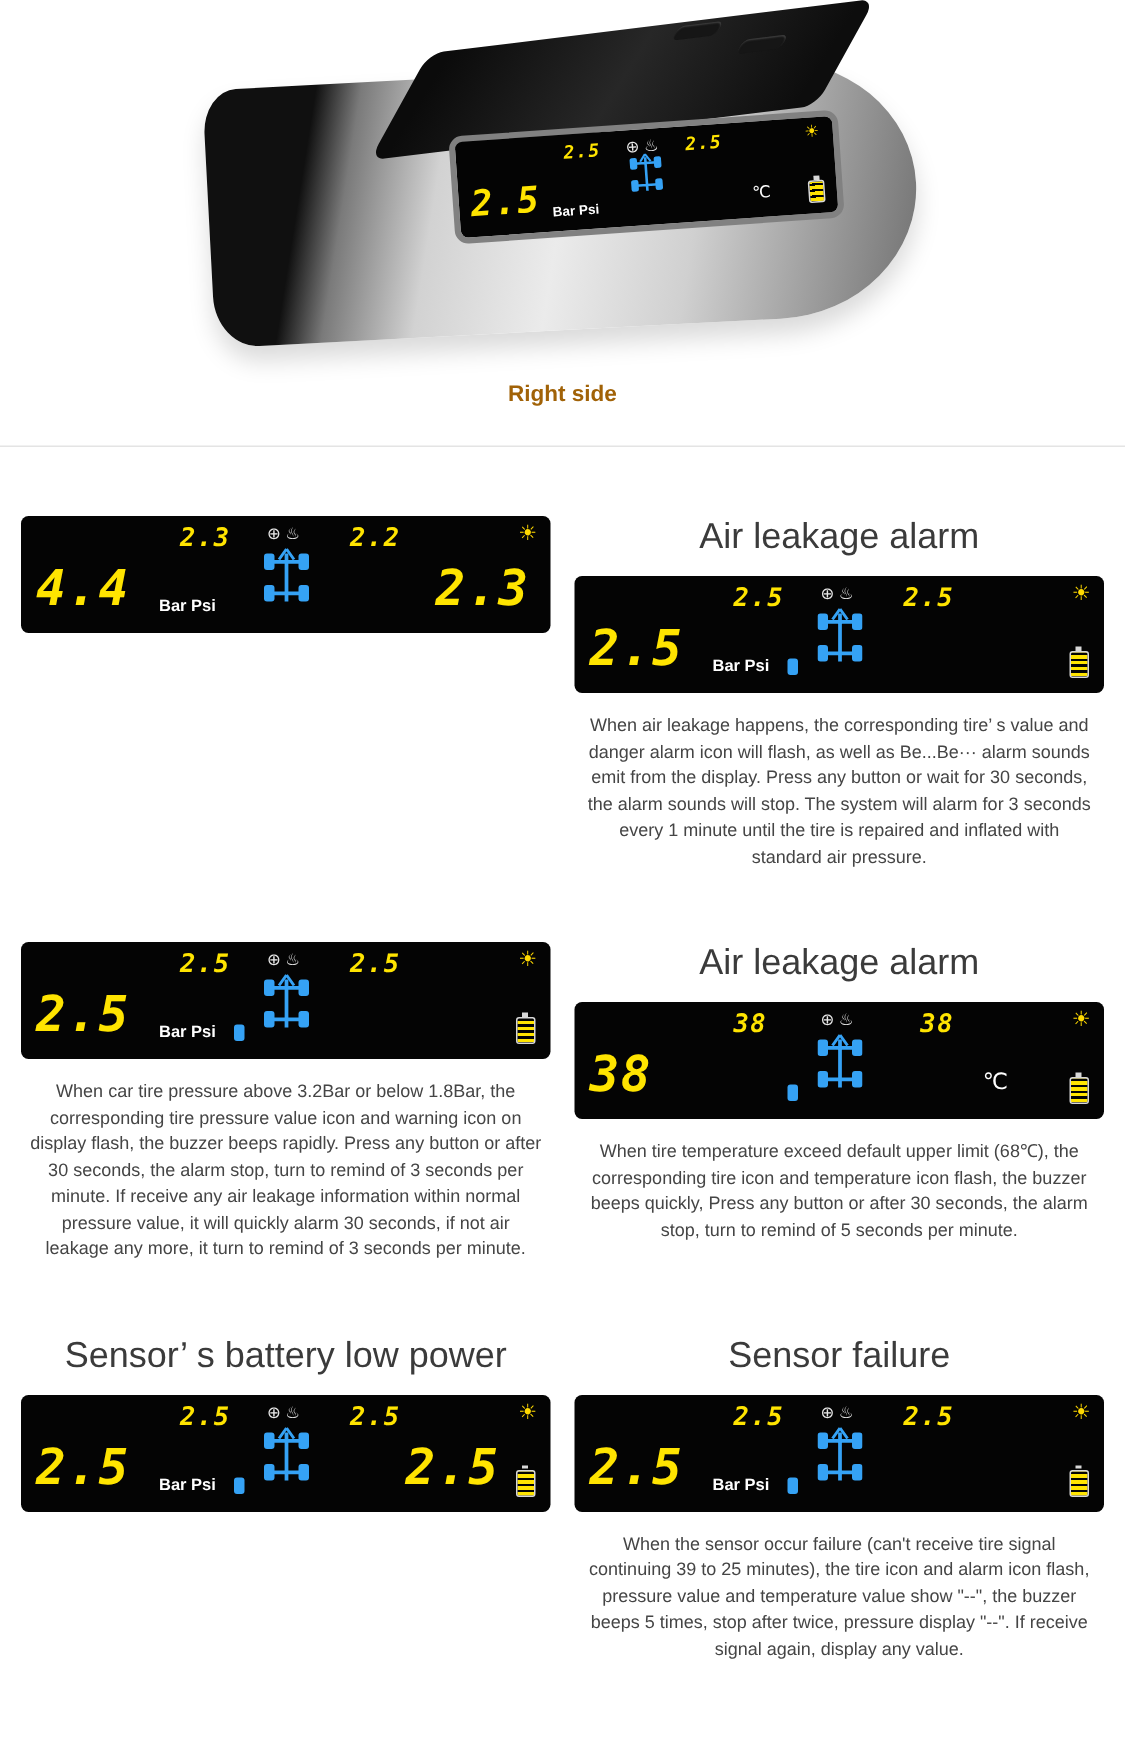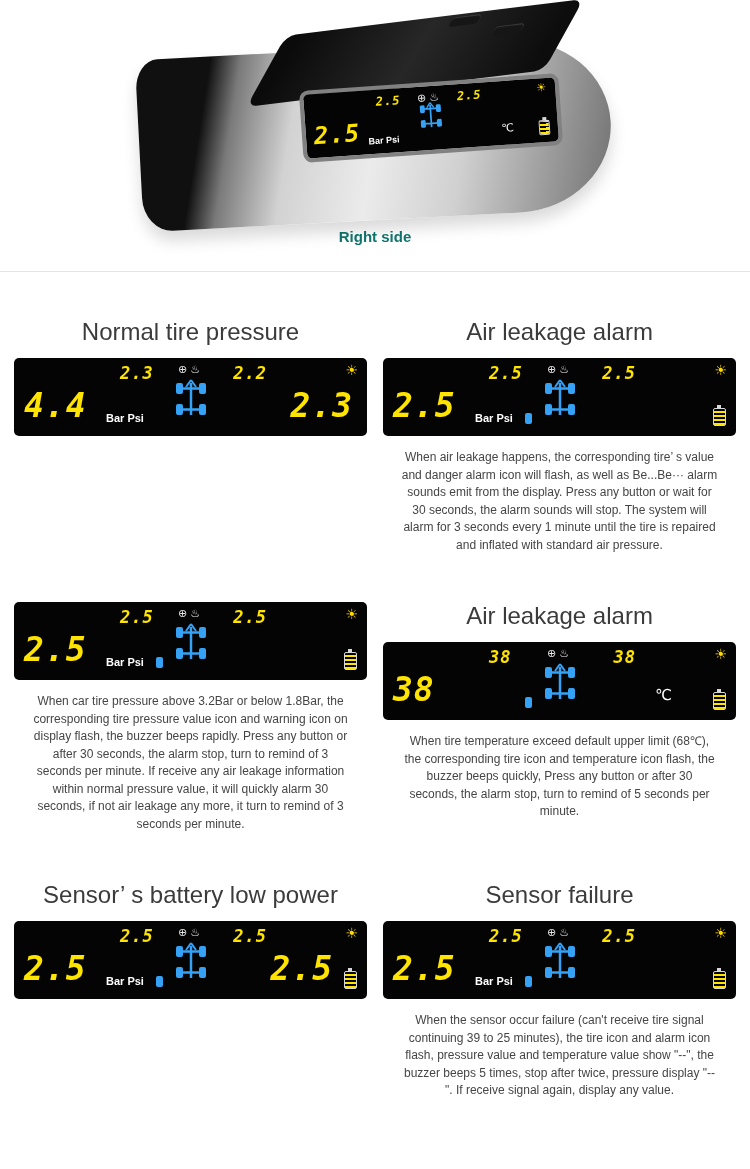--- a/index.html
+++ b/index.html
@@ -15,21 +15,21 @@
   .dev-btn{position:absolute;width:30px;height:9px;background:#161616;border-radius:4px;
            transform:rotate(-7deg) skewX(-36deg);box-shadow:inset 0 1px 1px #3d3d3d;}
   .dev-btn.b1{left:315px;top:0;}
   .dev-btn.b2{left:358px;top:9px;}
   .body-shell{position:absolute;left:4px;top:32px;width:472px;height:172px;transform:rotate(-3deg);
          background:linear-gradient(102deg,#101010 0%,#101010 15%,#7a7a7a 21%,#d2d2d2 33%,#ebebeb 50%,#d0d0d0 68%,#9a9a9a 86%,#707070 100%);
          border-radius:26px 110px 110px 34px/34px 100px 100px 40px;
          box-shadow:0 10px 16px rgba(0,0,0,0.15);}
   .device-screen{position:absolute;left:170px;top:70px;width:252px;transform:rotate(-4deg);
          outline:4px solid #818181;border-radius:6px;}
-  .hero-caption{text-align:center;font-weight:bold;font-size:15px;color:#0f766e;}
+  .hero-caption{text-align:center;font-weight:bold;font-size:15px;color:#a16207;margin-top:26px;}
   .divider{border:none;border-top:1px solid #e4e4e4;margin:26px 0 0;}
 
   
   .lcd{position:relative;height:78px;background:#040404;border-radius:5px;overflow:hidden;}
   .seg{font-family:"DejaVu Sans Mono",monospace;font-style:italic;font-weight:bold;color:#ffe400;letter-spacing:1px;}
   .seg.big{font-size:33px;line-height:1;}
   .seg.small{font-size:17px;line-height:1;}
   .pos-left{position:absolute;left:10px;bottom:14px;}
   .pos-topleft{position:absolute;left:106px;top:7px;}
   .pos-topright{position:absolute;right:100px;top:7px;}
@@ -56,21 +56,21 @@
   .lcd.sm .unit{left:62px;bottom:8px;font-size:9px;}
   .lcd.sm .unit-temp{left:auto;right:44px;bottom:10px;font-size:11px;}
   .lcd.sm .car{top:16px;}
   .lcd.sm .car svg{width:22px;height:28px;}
   .lcd.sm .battery{right:8px;bottom:7px;width:9px;height:13px;}
   .lcd.sm .sun{font-size:11px;top:3px;}
 
   
   .grid{display:grid;grid-template-columns:1fr 1fr;column-gap:16px;row-gap:48px;padding:0 14px;margin-top:46px;}
   .feature-title{font-size:24px;font-weight:normal;color:#3b3b3b;text-align:center;margin:0 0 12px;}
-  .feature-desc{font-size:12px;color:#454545;line-height:1.46;text-align:center;margin:13px 18px 0;}
+  .feature-desc{font-size:12px;color:#454545;line-height:1.46;text-align:center;margin:13px 6px 0;}
 
   
   .footer{display:flex;align-items:center;gap:20px;padding:34px 0 26px 28px;}
 </style>
 </head>
 <body>
 
 <div class="page">
 
   <div class="hero">
@@ -106,21 +106,20 @@
       </div>
     </div>
     <div class="hero-caption">Right side</div>
   </div>
 
   <hr class="divider">
 
   <div class="grid">
 
     <section class="feature">
-      <h2 class="feature-title">Normal tire pressure</h2>
       <div class="lcd">
         <span class="seg big pos-left">4.4</span>
         <span class="unit">Bar Psi</span>
         <span class="seg small pos-topleft">2.3</span>
         <span class="cluster"><span>⊕</span><span>♨</span></span>
         <span class="seg small pos-topright">2.2</span>
         <span class="sun">☀</span>
         <span class="car">
           <svg width="30" height="40" viewBox="0 0 30 40">
             <g fill="#35a2f5">

